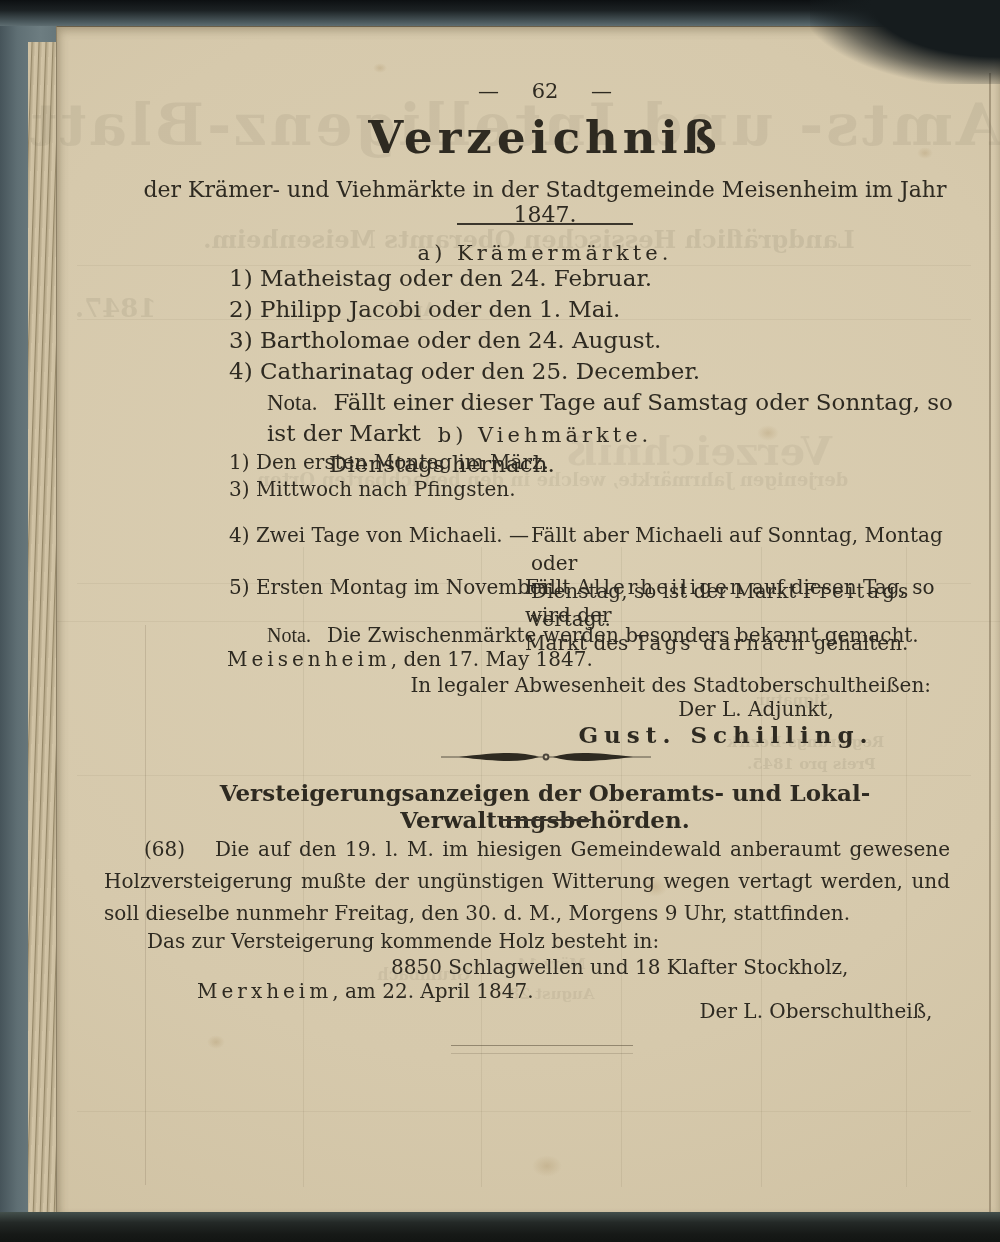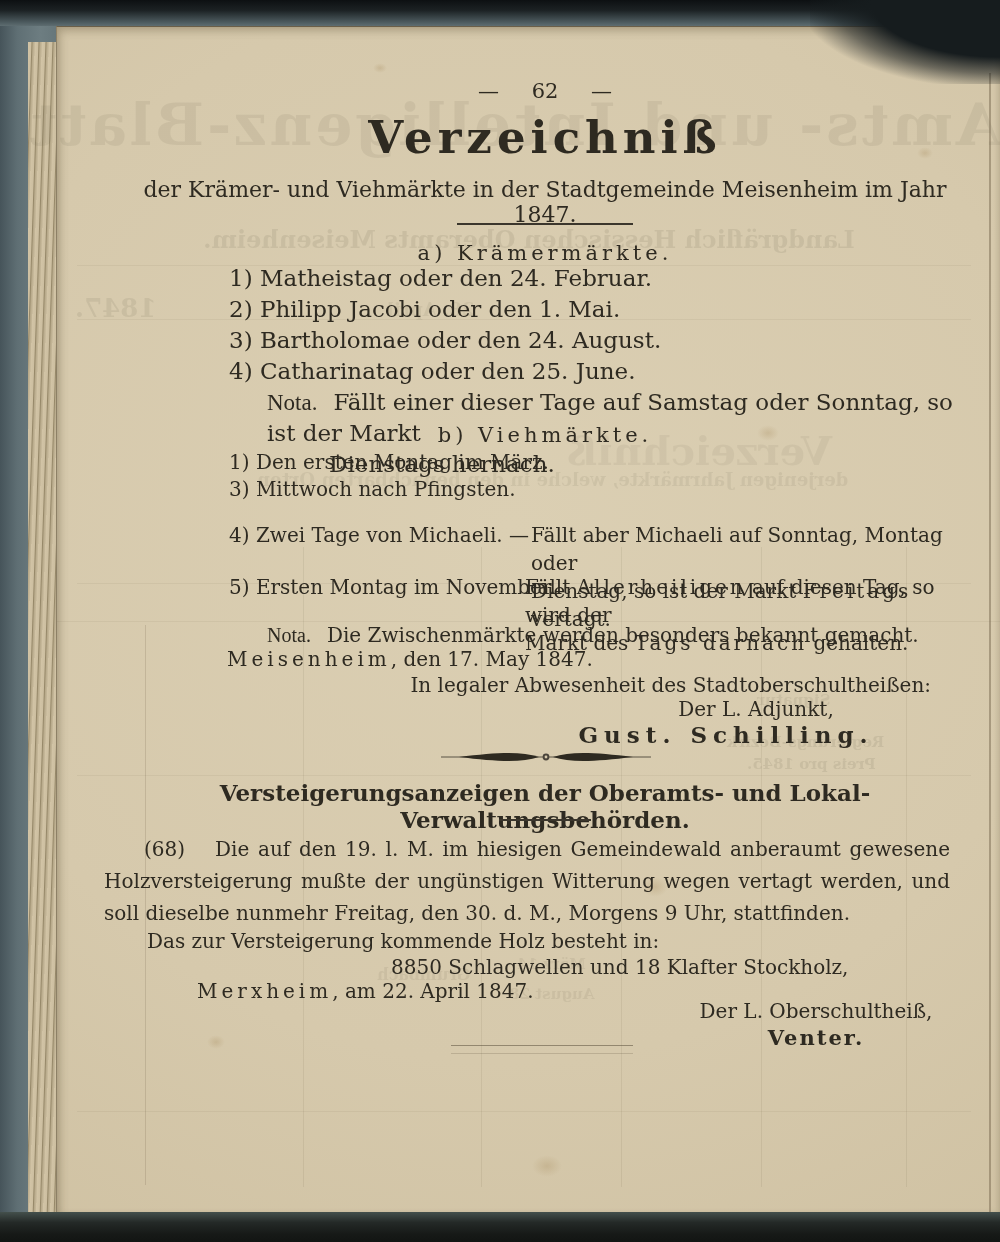--- a/index.html
+++ b/index.html
@@ -111,21 +111,21 @@
   <div class="cline title" style="top:84px;">Verzeichniß</div>
   <div class="cline subtitle" style="top:150px;">der Krämer- und Viehmärkte in der Stadtgemeinde Meisenheim im Jahr 1847.</div>
   <div class="rule" style="top:196px;left:400px;width:176px;height:2px;"></div>
 
   <div class="cline secheading" style="top:214px;">a) Krämermärkte.</div>
 
   <div class="abs list" style="top:236px;left:172px;width:740px;">
     <div>1) Matheistag oder den 24. Februar.</div>
     <div>2) Philipp Jacobi oder den 1. Mai.</div>
     <div>3) Bartholomae oder den 24. August.</div>
-    <div>4) Catharinatag oder den 25. June.</div>
+    <div>4) Catharinatag oder den 25. December.</div>
     <div class="indent1"><span class="nota-label">Nota.</span><span>Fällt einer dieser Tage auf Samstag oder Sonntag, so ist der Markt</span></div>
     <div class="indent2">Dienstags hernach.</div>
   </div>
 
   <div class="cline secheading" style="top:396px;">b) Viehmärkte.</div>
 
   <div class="abs list-b" style="top:422px;left:172px;width:740px;">
     <div>1) Den ersten Montag im März.</div>
     <div>3) Mittwoch nach Pfingsten.</div>
   </div>
@@ -163,20 +163,19 @@
   <div class="cline heading2" style="top:752px;">Versteigerungsanzeigen der Oberamts- und Lokal-Verwaltungsbehörden.</div>
   <div class="rule" style="top:792px;left:442px;width:92px;height:2px;"></div>
 
   <div class="abs para" style="top:806px;left:47px;width:846px;"><span class="ref">(68)</span><span>Die auf den 19. l. M. im hiesigen Gemeindewald anberaumt gewesene Holzversteigerung mußte der ungünstigen Witterung wegen vertagt werden, und soll dieselbe nunmehr Freitag, den 30. d. M., Morgens 9 Uhr, stattfinden.</span></div>
 
   <div class="abs body-txt" style="top:902px;left:90px;">Das zur Versteigerung kommende Holz besteht in:</div>
   <div class="abs body-txt" style="top:928px;left:334px;">8850 Schlagwellen und 18 Klafter Stockholz,</div>
   <div class="abs body-txt" style="top:952px;left:140px;"><span class="sperr2">Merxheim</span><span>, am 22. April 1847.</span></div>
 
   <div class="abs body-txt sigbox" style="top:972px;left:609px;width:300px;">Der L. Oberschultheiß,</div>
-  <div class="abs sigbox signame2" style="top:998px;left:609px;width:300px;">Venter.</div>
 
   <div class="rule-faint" style="top:1018px;left:394px;width:182px;"></div>
 </div>
 
 <div class="cover-top"></div>
 <div class="cover-corner-right"></div>
 <div class="cover-bottom"></div>
 
 </body></html>

